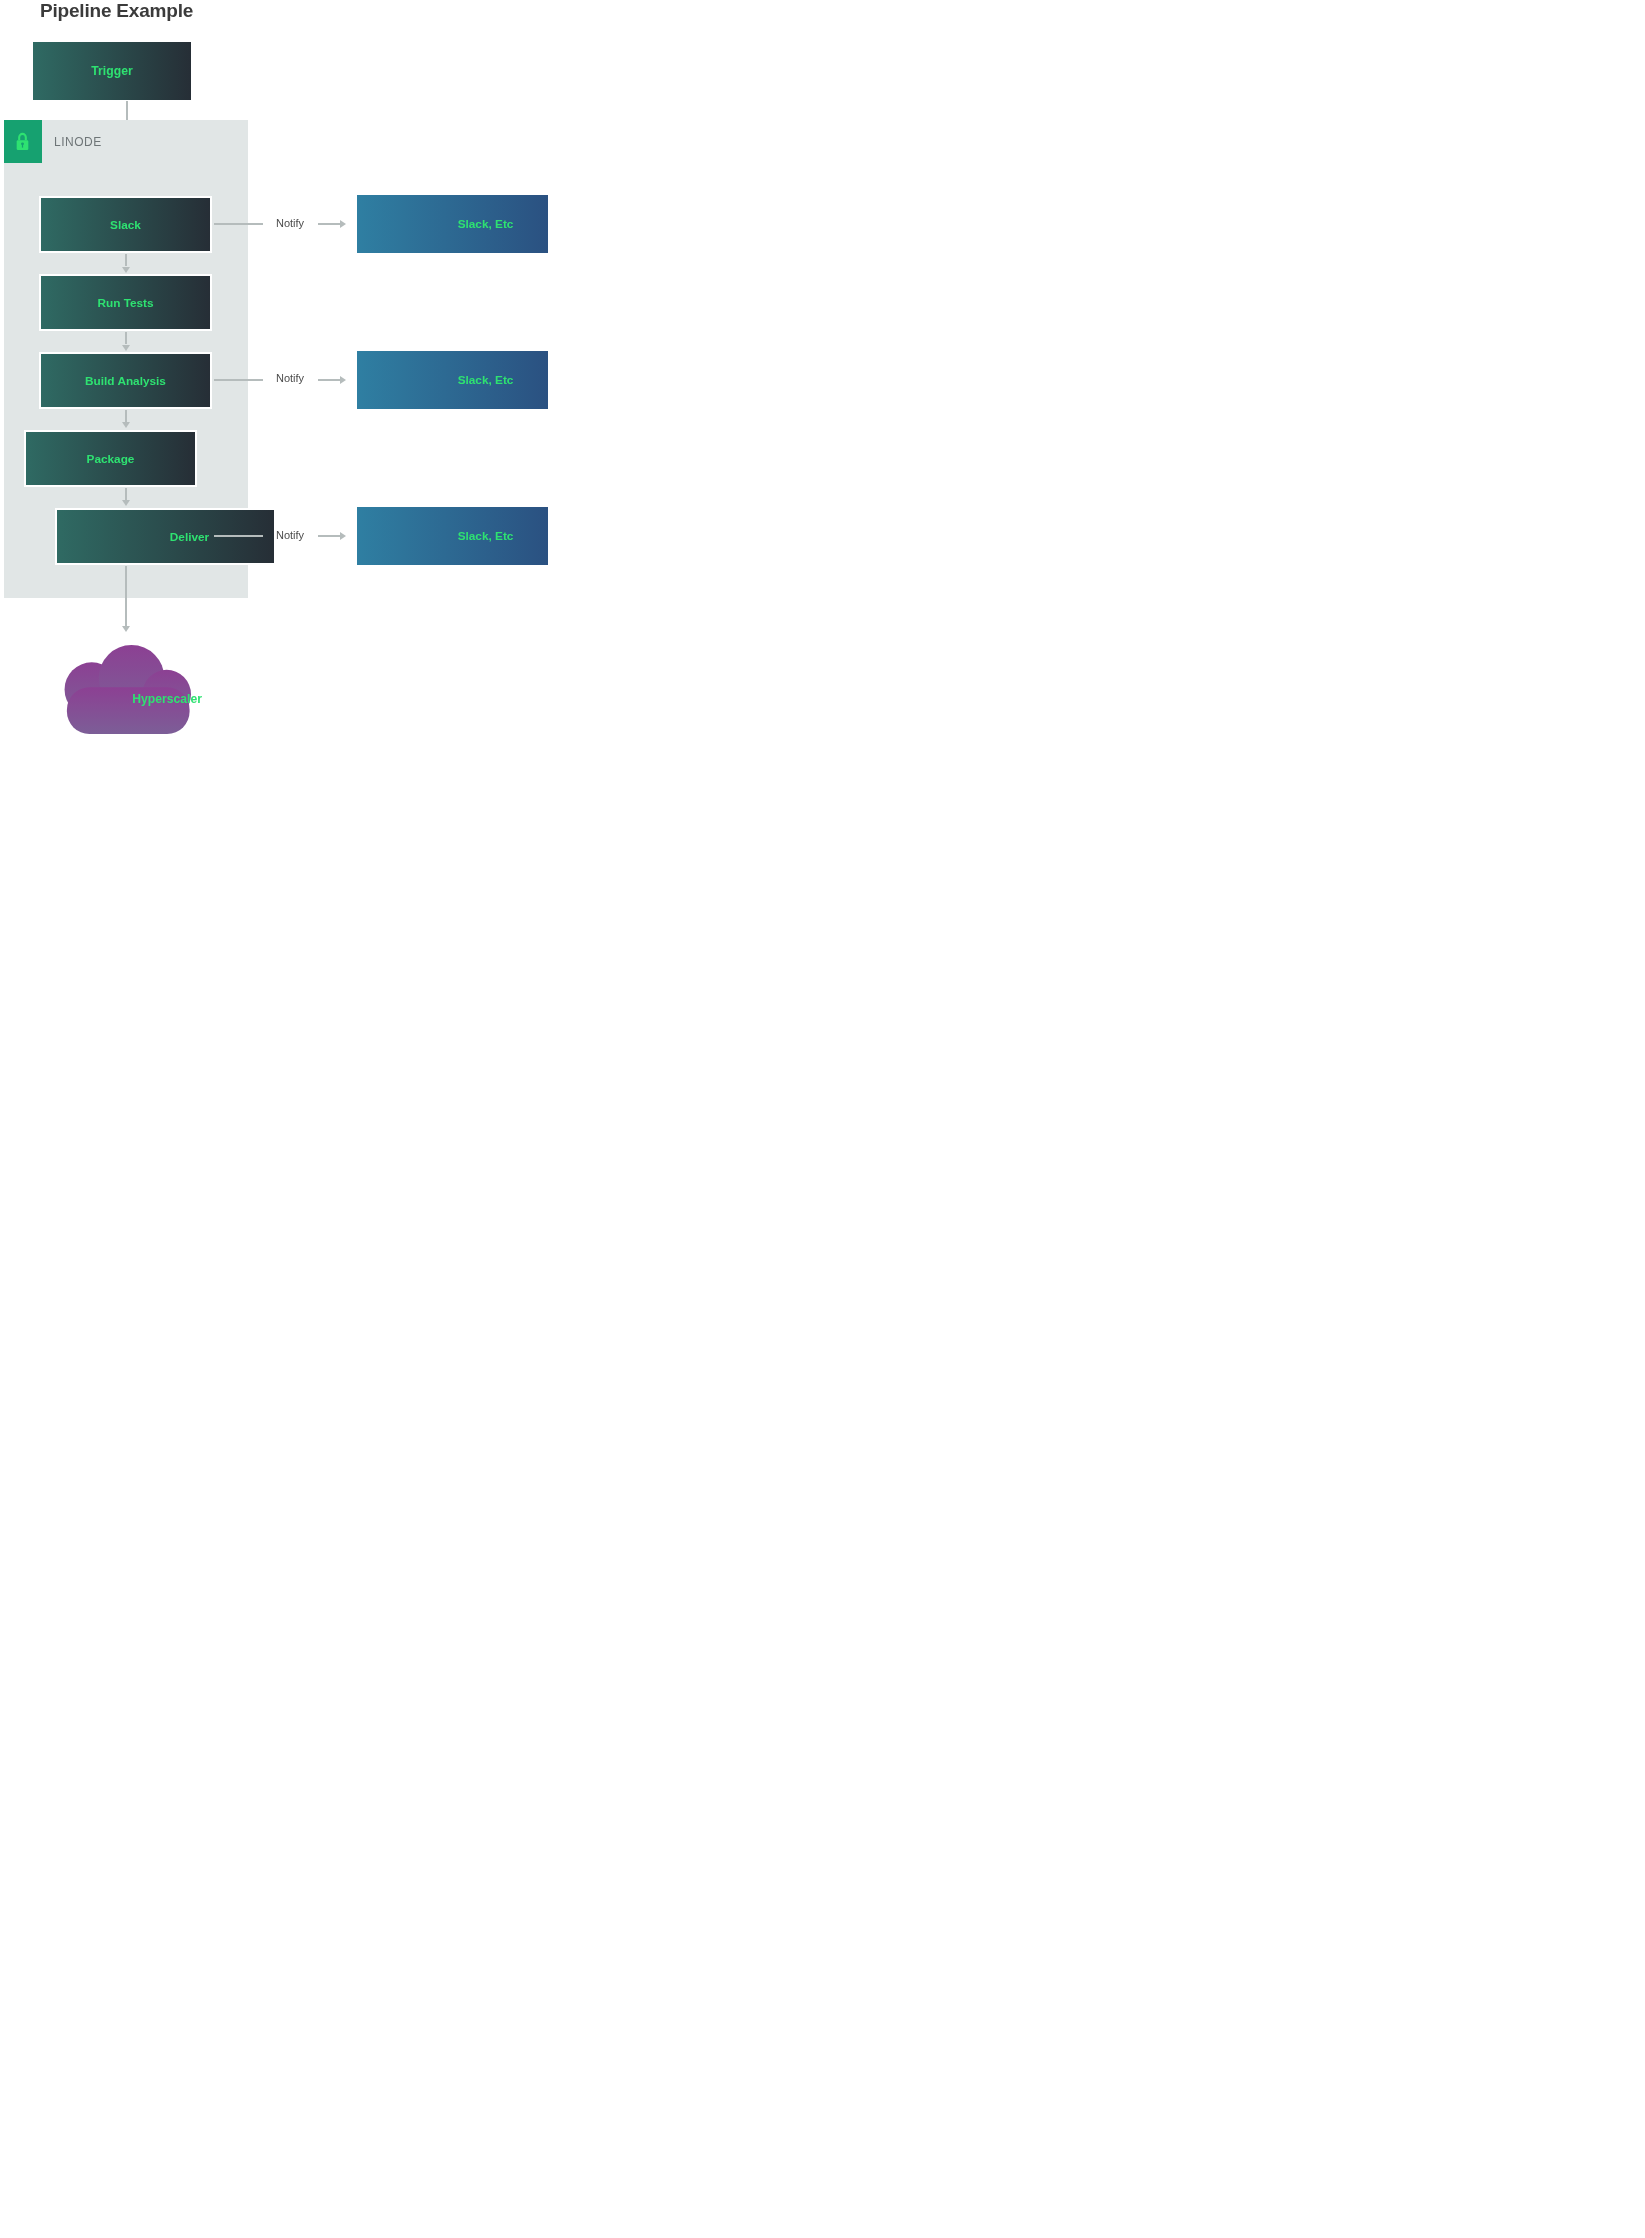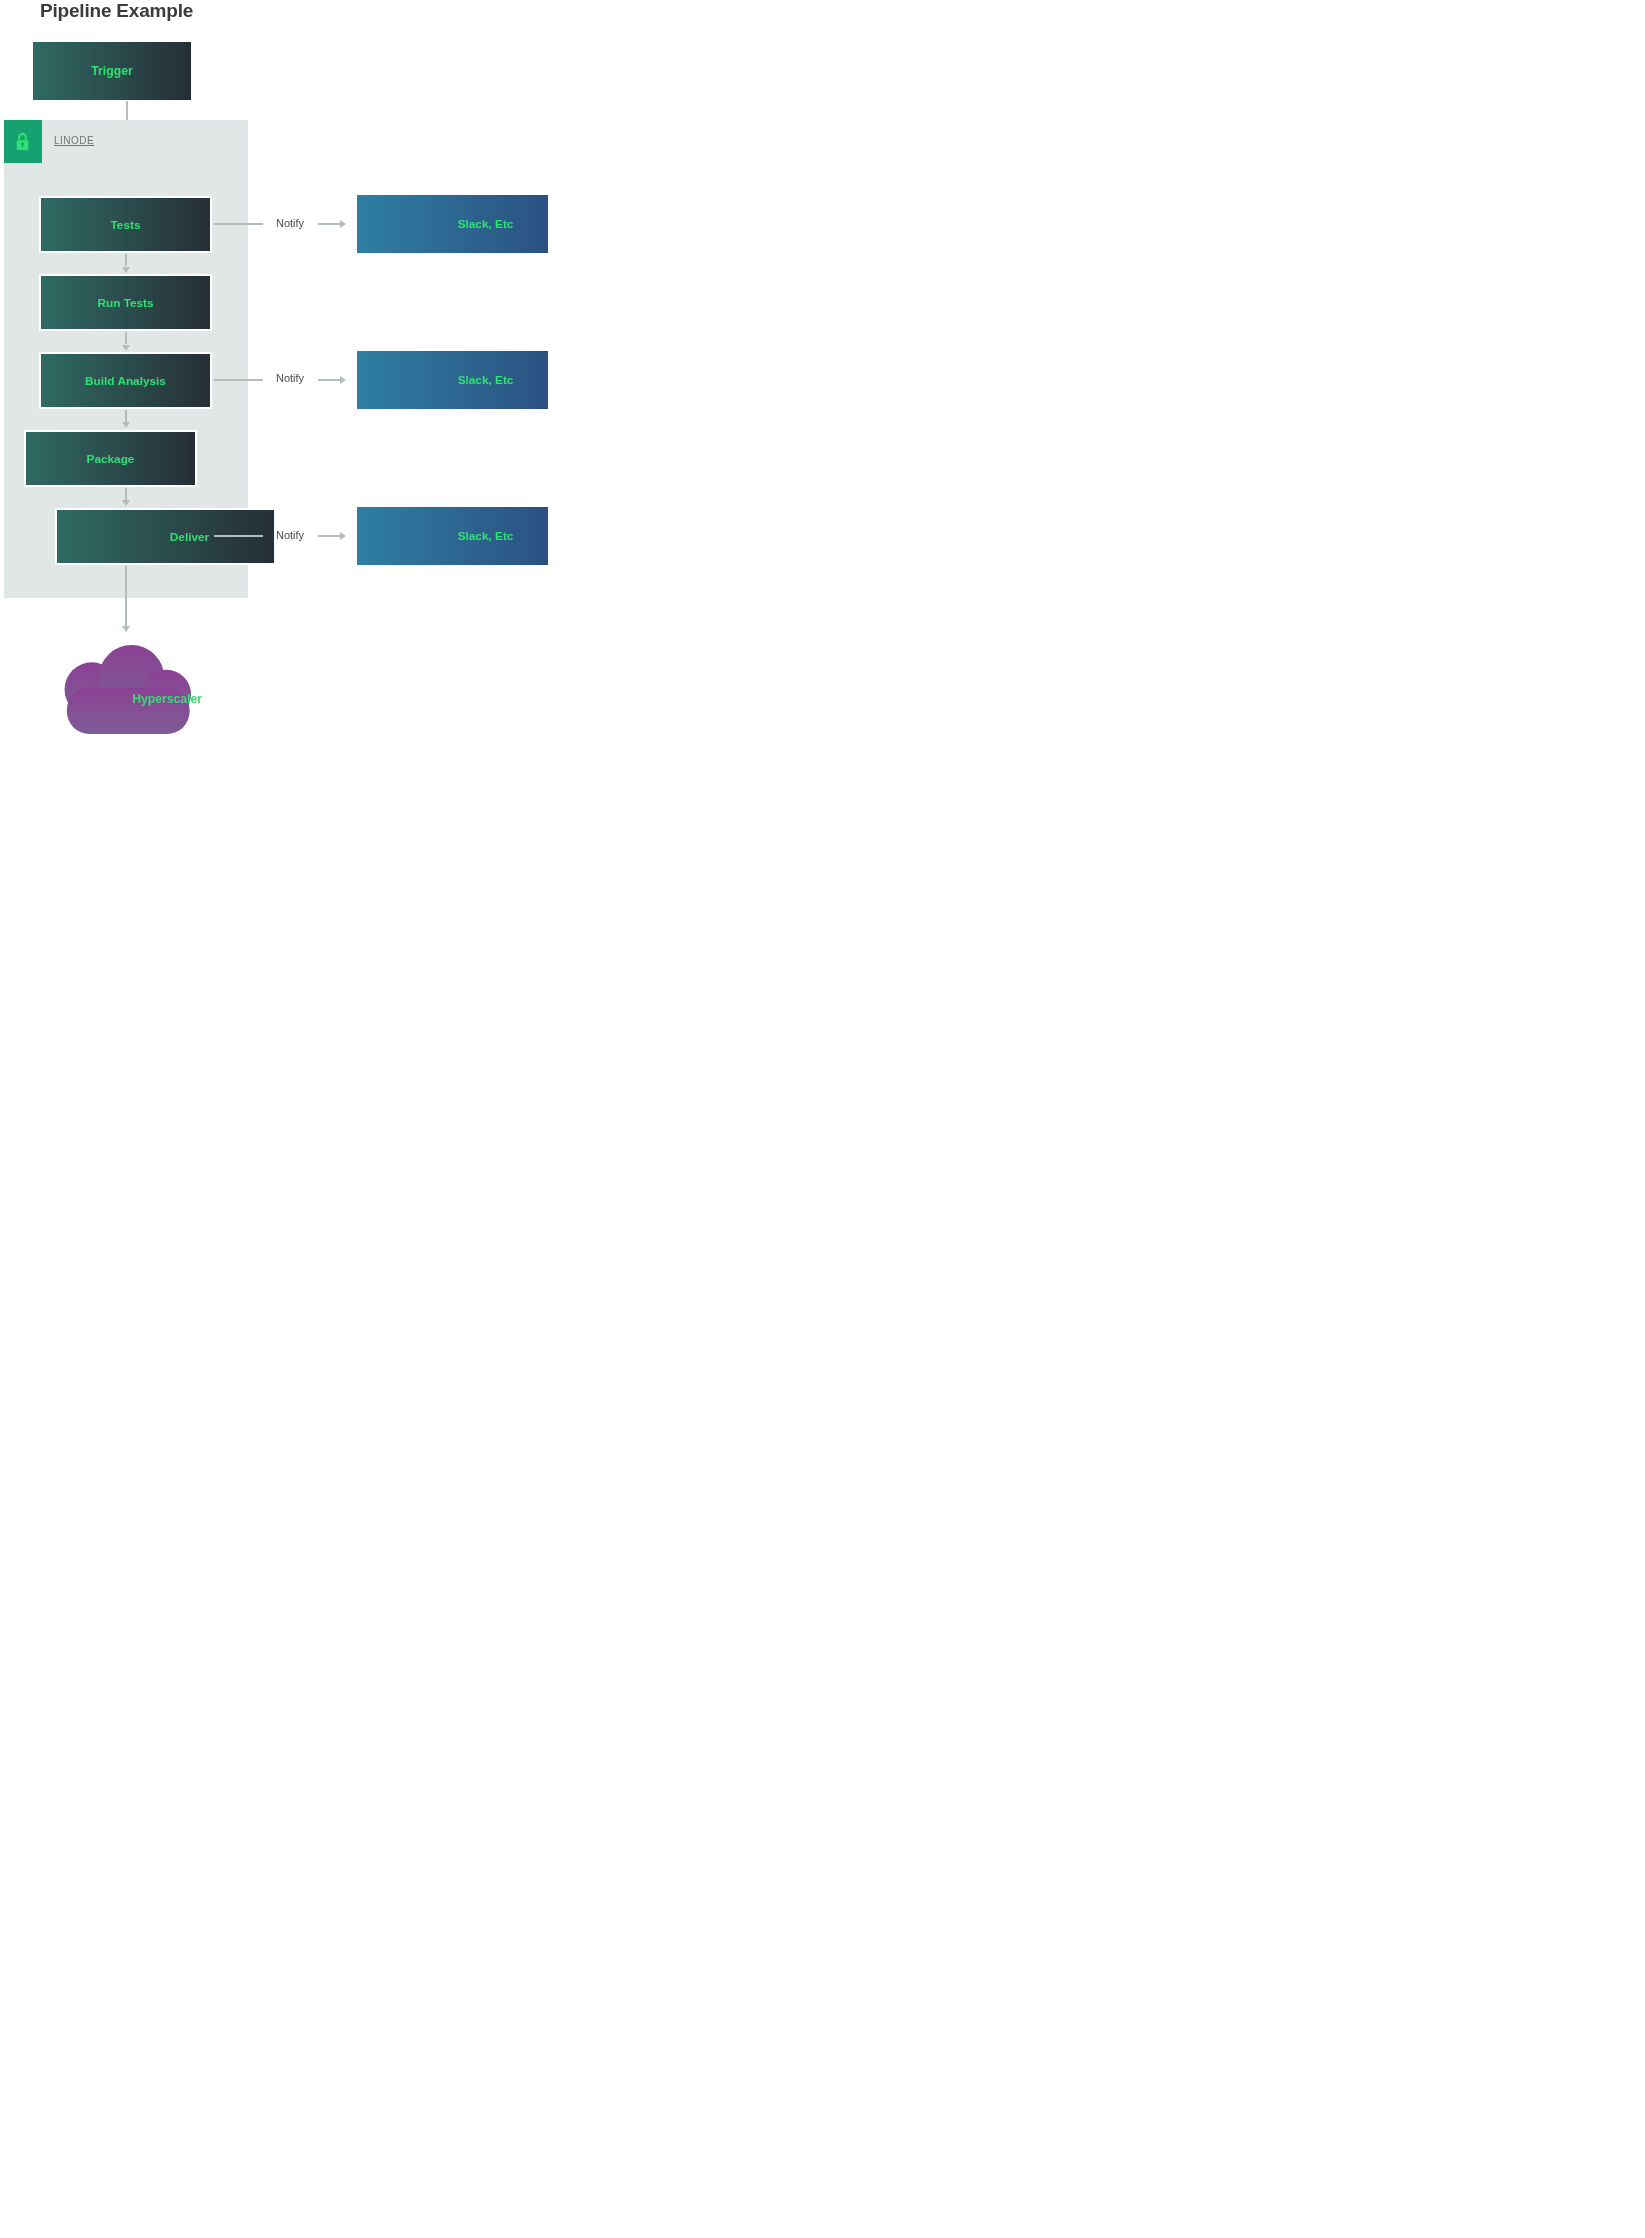--- a/index.html
+++ b/index.html
@@ -46,21 +46,21 @@
     background:linear-gradient(90deg,var(--blue-gradient-start),var(--blue-gradient-end));
     font-size:11.8px;
     padding-left:37px;
   }
   .linode-panel{background:var(--container-bg);}
   .lock-badge{
     background:var(--lock-bg);
     display:flex;align-items:center;justify-content:center;
   }
   .linode-label{
-    font-size:10px;color:var(--linode-text);letter-spacing:0.5px;font-weight:400;text-decoration:underline;
+    font-size:12px;color:var(--linode-text);letter-spacing:0.5px;font-weight:400;
   }
   .vline{width:1.9px;background:var(--arrow-gray);}
   .hline{height:1.9px;background:var(--arrow-gray);}
   .arrow-down{
     width:0;height:0;
     border-left:4.2px solid transparent;border-right:4.2px solid transparent;
     border-top:6.1px solid var(--arrow-gray);
   }
   .arrow-right{
     width:0;height:0;
@@ -95,21 +95,21 @@
     <path d="M14 22 v-7 a8 8 0 0 1 16 0 v7" fill="none" stroke="var(--green-text)" stroke-width="5"></path>
     <rect x="8" y="22" width="28" height="24" rx="3" fill="var(--green-text)"></rect>
     <circle cx="22" cy="31" r="3.5" fill="var(--lock-bg)"></circle>
     <rect x="20.5" y="32" width="3" height="8" fill="var(--lock-bg)"></rect>
   </svg>
 </div>
 
 <div class="abs linode-label" style="left:54px;top:135px;">LINODE</div>
 
 <div class="node stage-box" style="left:39px;top:196px;width:169px;height:53px;">
-  <span>Tests</span>
+  <span>Slack</span>
 </div>
 <div class="node stage-box" style="left:39px;top:274px;width:169px;height:53px;">
   <span>Run Tests</span>
 </div>
 <div class="node stage-box" style="left:39px;top:352px;width:169px;height:53px;">
   <span>Build Analysis</span>
 </div>
 <div class="node stage-box" style="left:24px;top:430px;width:169px;height:53px;">
   <span>Package</span>
 </div>

